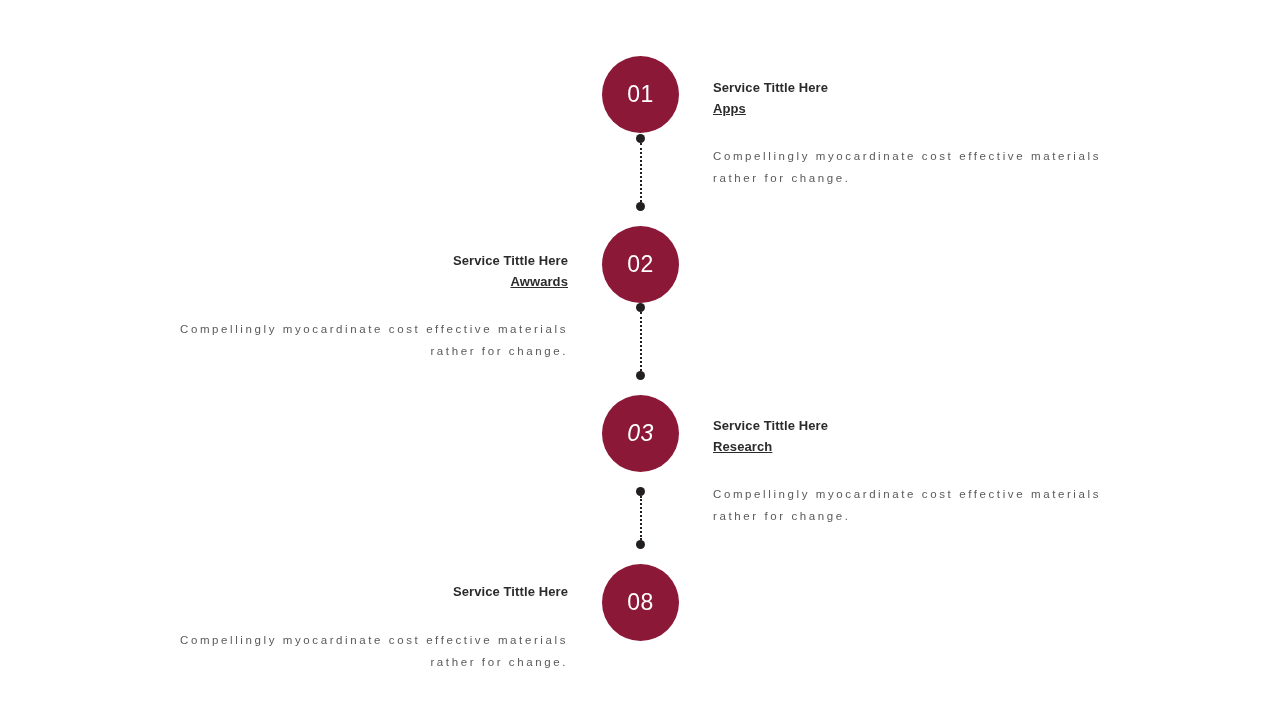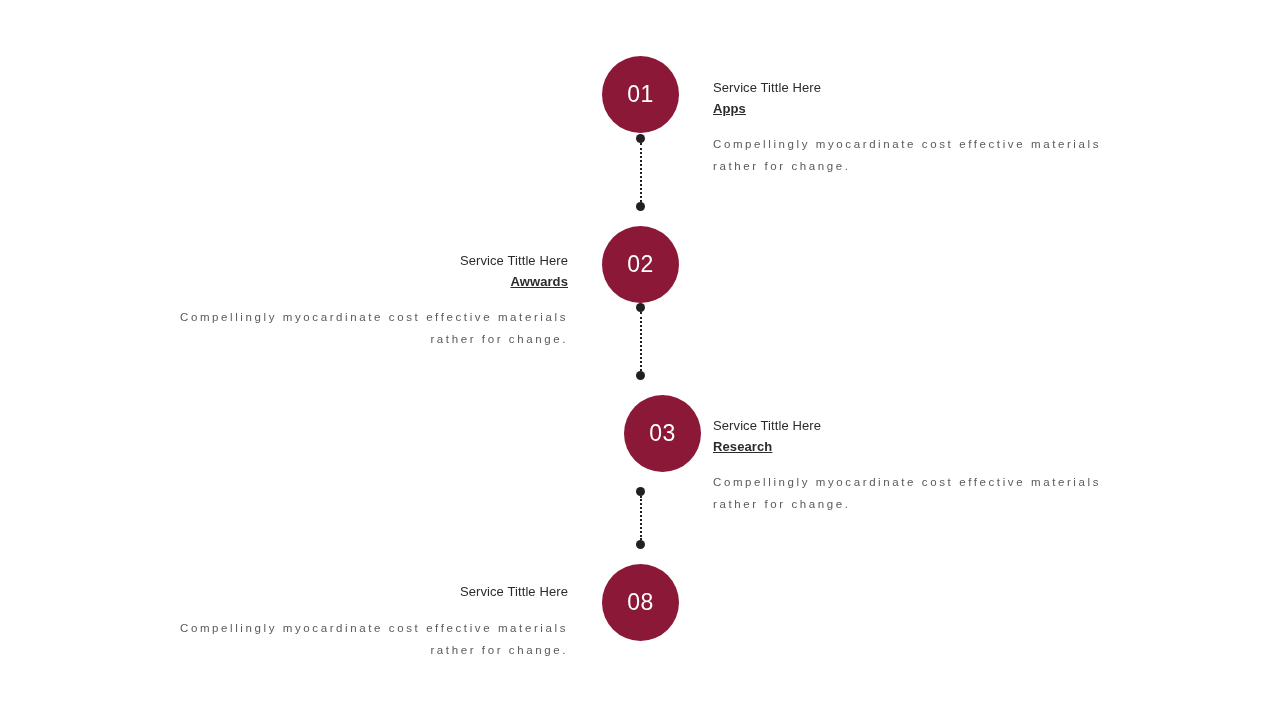--- a/index.html
+++ b/index.html
@@ -74,42 +74,42 @@
     width: 0;
     border-left: 2px dotted #231f20;
   }
 
   
   .text-block {
     position: absolute;
   }
   .text-block .title {
     font-size: 13px;
-    font-weight: normal;
+    font-weight: bold;
     color: #2b2b2b;
     line-height: 20.5px;
     letter-spacing: 0.1px;
     white-space: nowrap;
   }
   .text-block .subtitle {
     font-size: 13px;
     font-weight: bold;
     color: #2b2b2b;
     line-height: 20.5px;
     letter-spacing: 0.1px;
     white-space: nowrap;
     text-decoration: underline;
   }
   .text-block .desc {
     font-size: 11.5px;
     font-weight: normal;
     color: #5a5a5a;
     line-height: 22px;
     letter-spacing: 2.6px;
-    margin-top: 14px;
+    margin-top: 26px;
   }
 
   .align-left  { text-align: left; }
   .align-right { text-align: right; }
 </style>
 </head>
 <body>
 
 <div class="slide">
   <div class="timeline">
@@ -139,21 +139,21 @@
       <div class="subtitle">Awwards</div>
       <div class="desc">Compellingly myocardinate cost effective materials rather for change.</div>
     </div>
 
     <div class="connector" style="left:636px; top:303px; height:77px;">
       <span class="dot top"></span>
       <span class="dashline"></span>
       <span class="dot bottom"></span>
     </div>
 
-    <div class="node-circle" style="left:624px; top:395px;">
+    <div class="node-circle" style="left:602px; top:395px;font-style:italic;">
       <span class="num">03</span>
     </div>
 
     <div class="text-block align-left" style="left:713px; top:416px; width:420px;">
       <div class="title">Service Tittle Here</div>
       <div class="subtitle">Research</div>
       <div class="desc">Compellingly myocardinate cost effective materials rather for change.</div>
     </div>
 
     <div class="connector" style="left:636px; top:487px; height:62px;">

